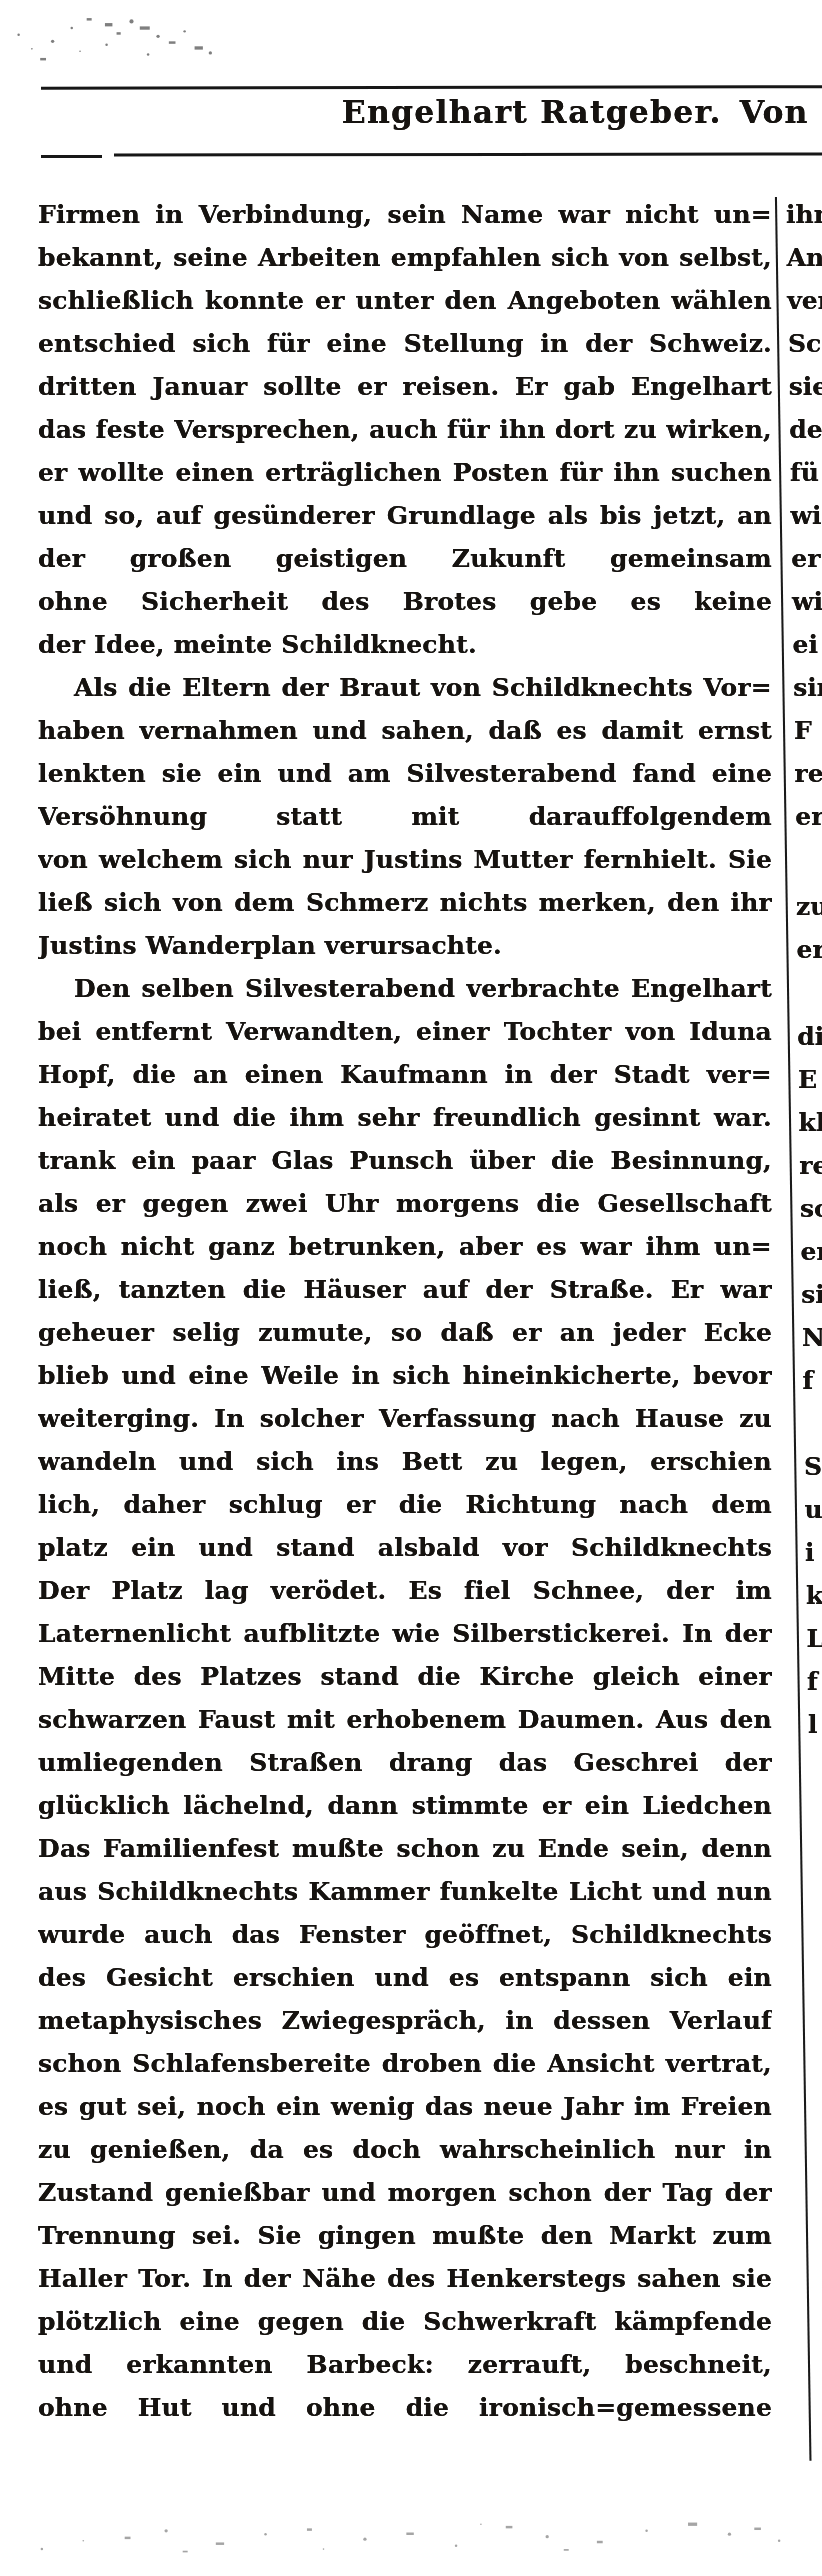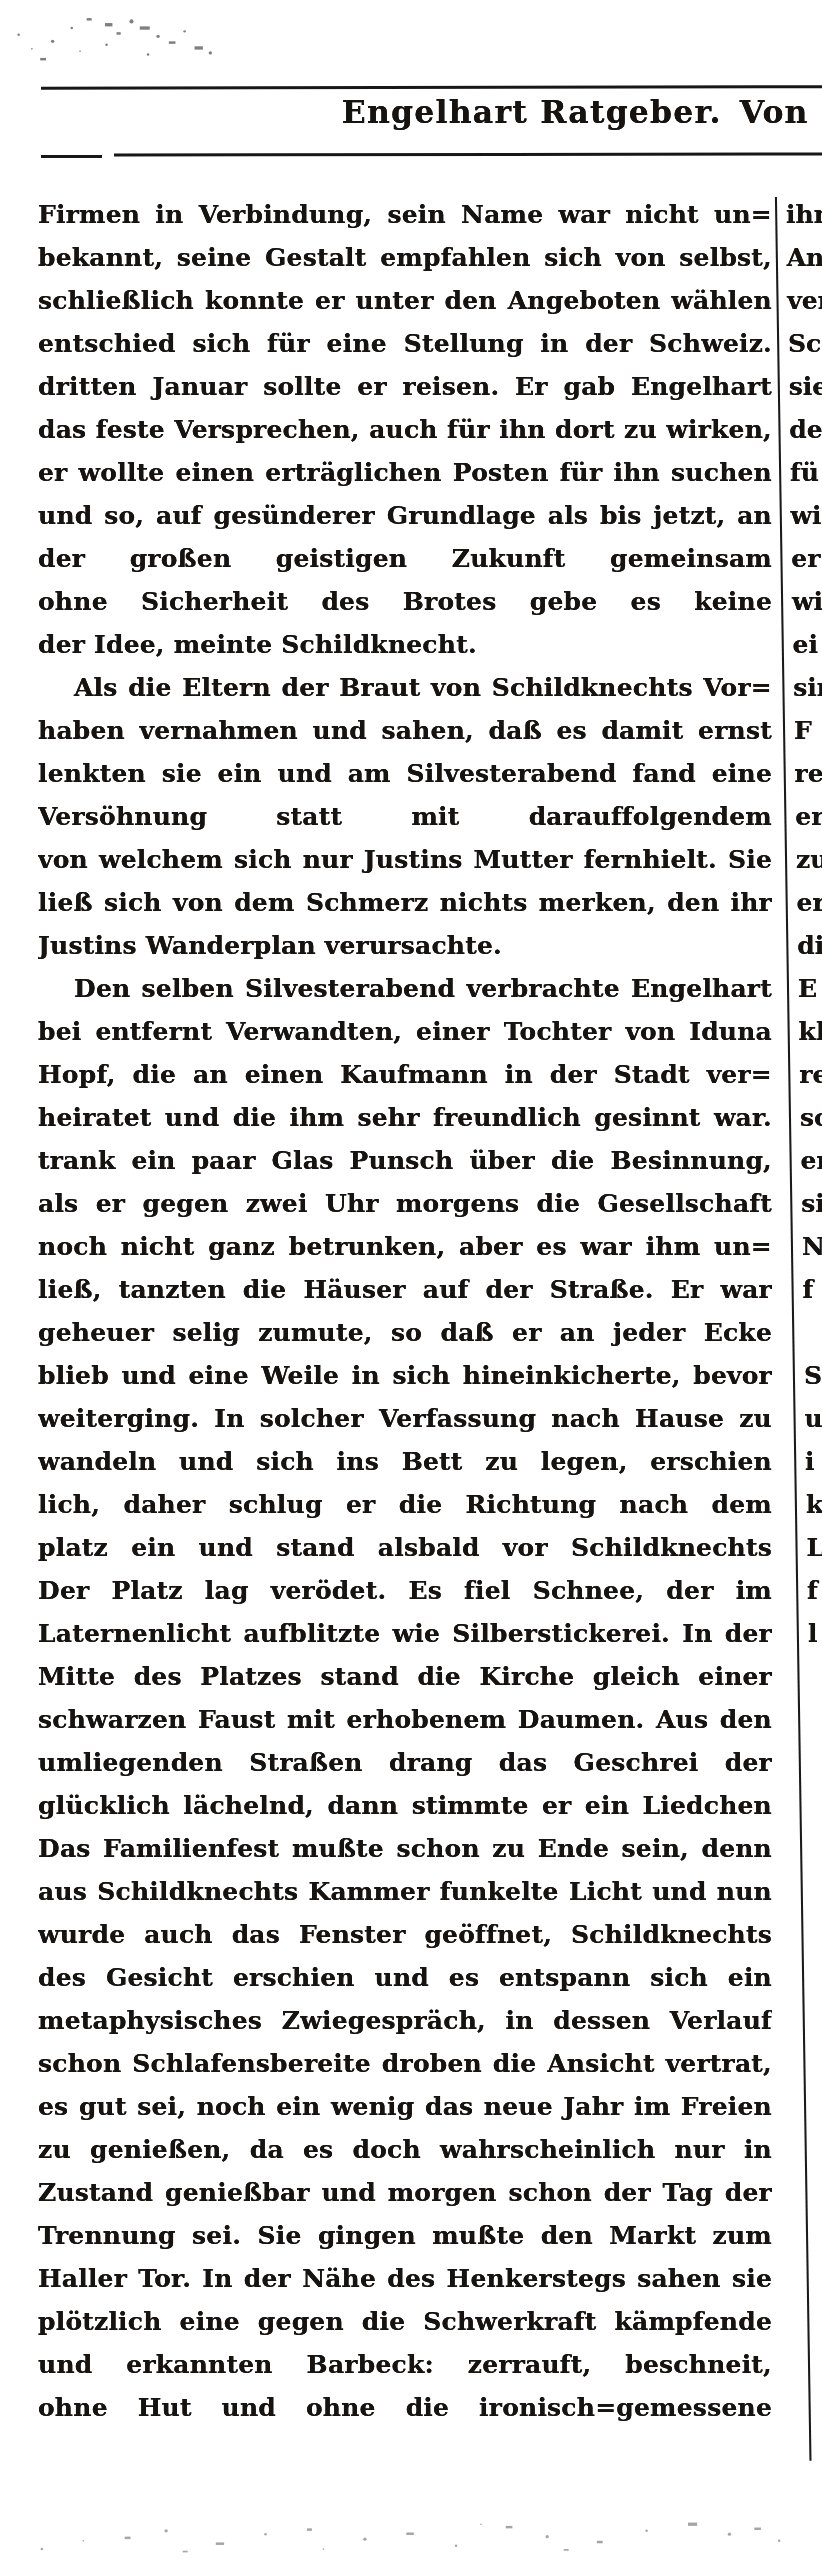--- a/index.html
+++ b/index.html
@@ -106,21 +106,21 @@
   <div class="rule rule-top"></div>
   <div class="rule rule-bot-a"></div>
   <div class="rule rule-bot-b"></div>
 
   <div class="header-title">
     <span>Engelhart Ratgeber.</span><span class="wide-gap"></span><span>Von</span>
   </div>
 
   <div class="text-col">
       <div class="line">Firmen in Verbindung, sein Name war nicht un=</div>
-      <div class="line">bekannt, seine Gestalt empfahlen sich von selbst,</div>
+      <div class="line">bekannt, seine Arbeiten empfahlen sich von selbst,</div>
       <div class="line">schließlich konnte er unter den Angeboten wählen und</div>
       <div class="line">entschied sich für eine Stellung in der Schweiz. Am</div>
       <div class="line">dritten Januar sollte er reisen. Er gab Engelhart</div>
       <div class="line">das feste Versprechen, auch für ihn dort zu wirken,</div>
       <div class="line">er wollte einen erträglichen Posten für ihn suchen</div>
       <div class="line">und so, auf gesünderer Grundlage als bis jetzt, an</div>
       <div class="line">der großen geistigen Zukunft gemeinsam weiterbauen;</div>
       <div class="line">ohne Sicherheit des Brotes gebe es keine Entfaltung</div>
       <div class="line para-end">der Idee, meinte Schildknecht.</div>
       <div class="line indent">Als die Eltern der Braut von Schildknechts Vor=</div>
@@ -179,23 +179,23 @@
       <div class="frag-line" style="padding-left: 3.3px;">de</div>
       <div class="frag-line" style="padding-left: 4px;">fü</div>
       <div class="frag-line" style="padding-left: 4.6px;">wi</div>
       <div class="frag-line" style="padding-left: 5.3px;">er</div>
       <div class="frag-line" style="padding-left: 6px;">wi</div>
       <div class="frag-line" style="padding-left: 6.6px;">ei</div>
       <div class="frag-line" style="padding-left: 7.3px;">sin</div>
       <div class="frag-line" style="padding-left: 8px;">F</div>
       <div class="frag-line" style="padding-left: 8.6px;">re</div>
       <div class="frag-line" style="padding-left: 9.3px;">er</div>
-      <div class="frag-line" style="padding-left: 10px;">zu</div>
+      <div class="frag-line" style="padding-left: 10px; margin-top: 47px;">zu</div>
       <div class="frag-line" style="padding-left: 10.6px;">er</div>
-      <div class="frag-line" style="padding-left: 11.3px;">di</div>
+      <div class="frag-line" style="padding-left: 11.3px; margin-top: 44px;">di</div>
       <div class="frag-line" style="padding-left: 12px;">E</div>
       <div class="frag-line" style="padding-left: 12.6px;">kl</div>
       <div class="frag-line" style="padding-left: 13.3px;">re</div>
       <div class="frag-line" style="padding-left: 14px;">so</div>
       <div class="frag-line" style="padding-left: 14.6px;">er</div>
       <div class="frag-line" style="padding-left: 15.3px;">si</div>
       <div class="frag-line" style="padding-left: 16px;">N</div>
       <div class="frag-line" style="padding-left: 16.6px;">f</div>
       <div class="frag-line" style="padding-left: 17px;"></div>
       <div class="frag-line" style="padding-left: 18px;">S</div>

